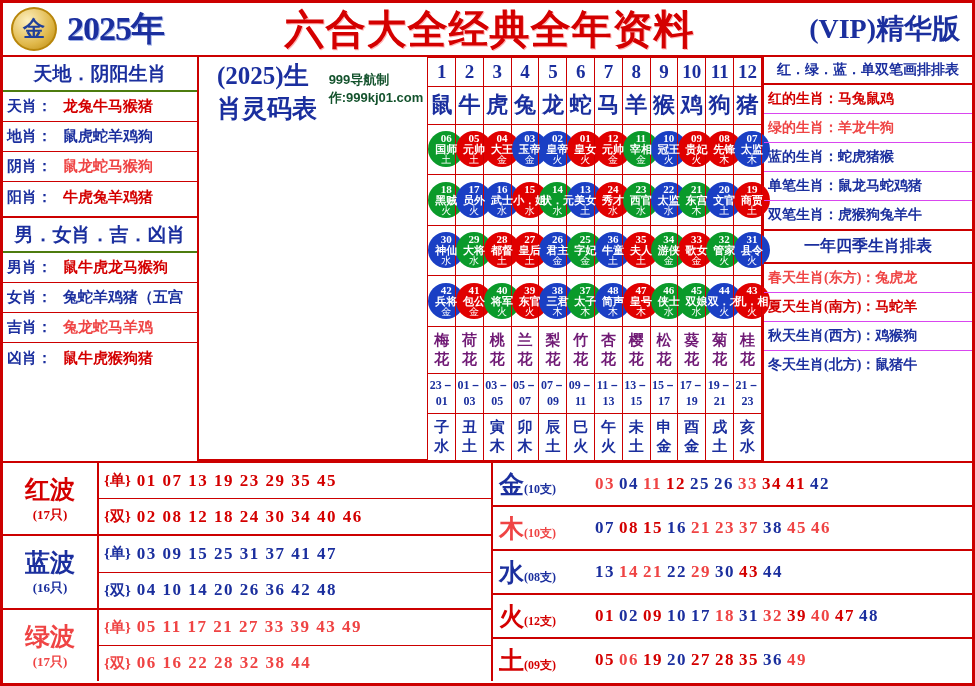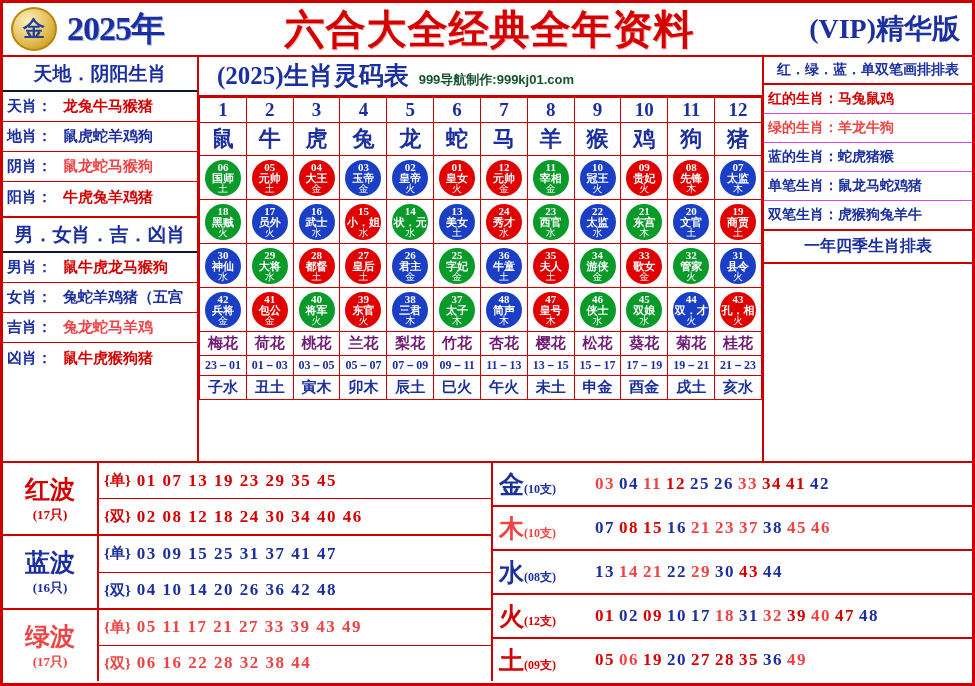--- a/index.html
+++ b/index.html
@@ -66,36 +66,36 @@
     border-bottom: 2px solid #cc0000;
   }
   .col-left {
     width: 196px;
     border-right: 2px solid #cc0000;
     display: flex; flex-direction: column;
   }
   .col-mid {
     flex: 1;
     border-right: 2px solid #cc0000;
-    display: flex; flex-direction: column;
+    display: flex; flex-direction: row;
   }
   .col-right {
     width: 208px;
     display: flex; flex-direction: column;
   }
 
   
   .lsec-title {
     text-align: center;
     font-size: 19px;
     font-weight: bold;
     color: #1b2f9e;
     font-family: Liberation Serif, serif;
     padding: 4px 0 3px;
-    border-bottom: 2px solid #0f172a;
+    border-bottom: 2px solid #4d7c0f;
   }
   .lrow {
     display: flex;
     align-items: center;
     padding: 3px 2px 3px 4px;
     border-bottom: 1px solid #cc0000;
     min-height: 30px;
     gap: 8px;
   }
   .lrow:last-child { border-bottom: none; }
@@ -738,20 +738,26 @@
     <div class="col-right">
       <div class="rsec-title c-blue">红．绿．蓝．单双笔画排排表</div>
       <div id="right-rows">
           <div class="rrow c-red">红的生肖：马兔鼠鸡</div>
           <div class="rrow c-green">绿的生肖：羊龙牛狗</div>
           <div class="rrow c-blue">蓝的生肖：蛇虎猪猴</div>
           <div class="rrow c-blue">单笔生肖：鼠龙马蛇鸡猪</div>
           <div class="rrow c-blue">双笔生肖：虎猴狗兔羊牛</div>
         </div>
       <div class="rtitle2">一年四季生肖排表</div>
+      <div id="season-rows">
+          <div class="rrow c-green">春天生肖(东方)：兔虎龙</div>
+          <div class="rrow c-red">夏天生肖(南方)：马蛇羊</div>
+          <div class="rrow c-blue">秋天生肖(西方)：鸡猴狗</div>
+          <div class="rrow c-blue">冬天生肖(北方)：鼠猪牛</div>
+        </div>
     </div>
   </div>
 
   <div class="bottom">
     <div class="bl" id="waves-container">
         <div class="wave-block">
           <div class="wave-label c-red">
             <span class="wn">红波</span>
             <span class="wc">(17只)</span>
           </div>

